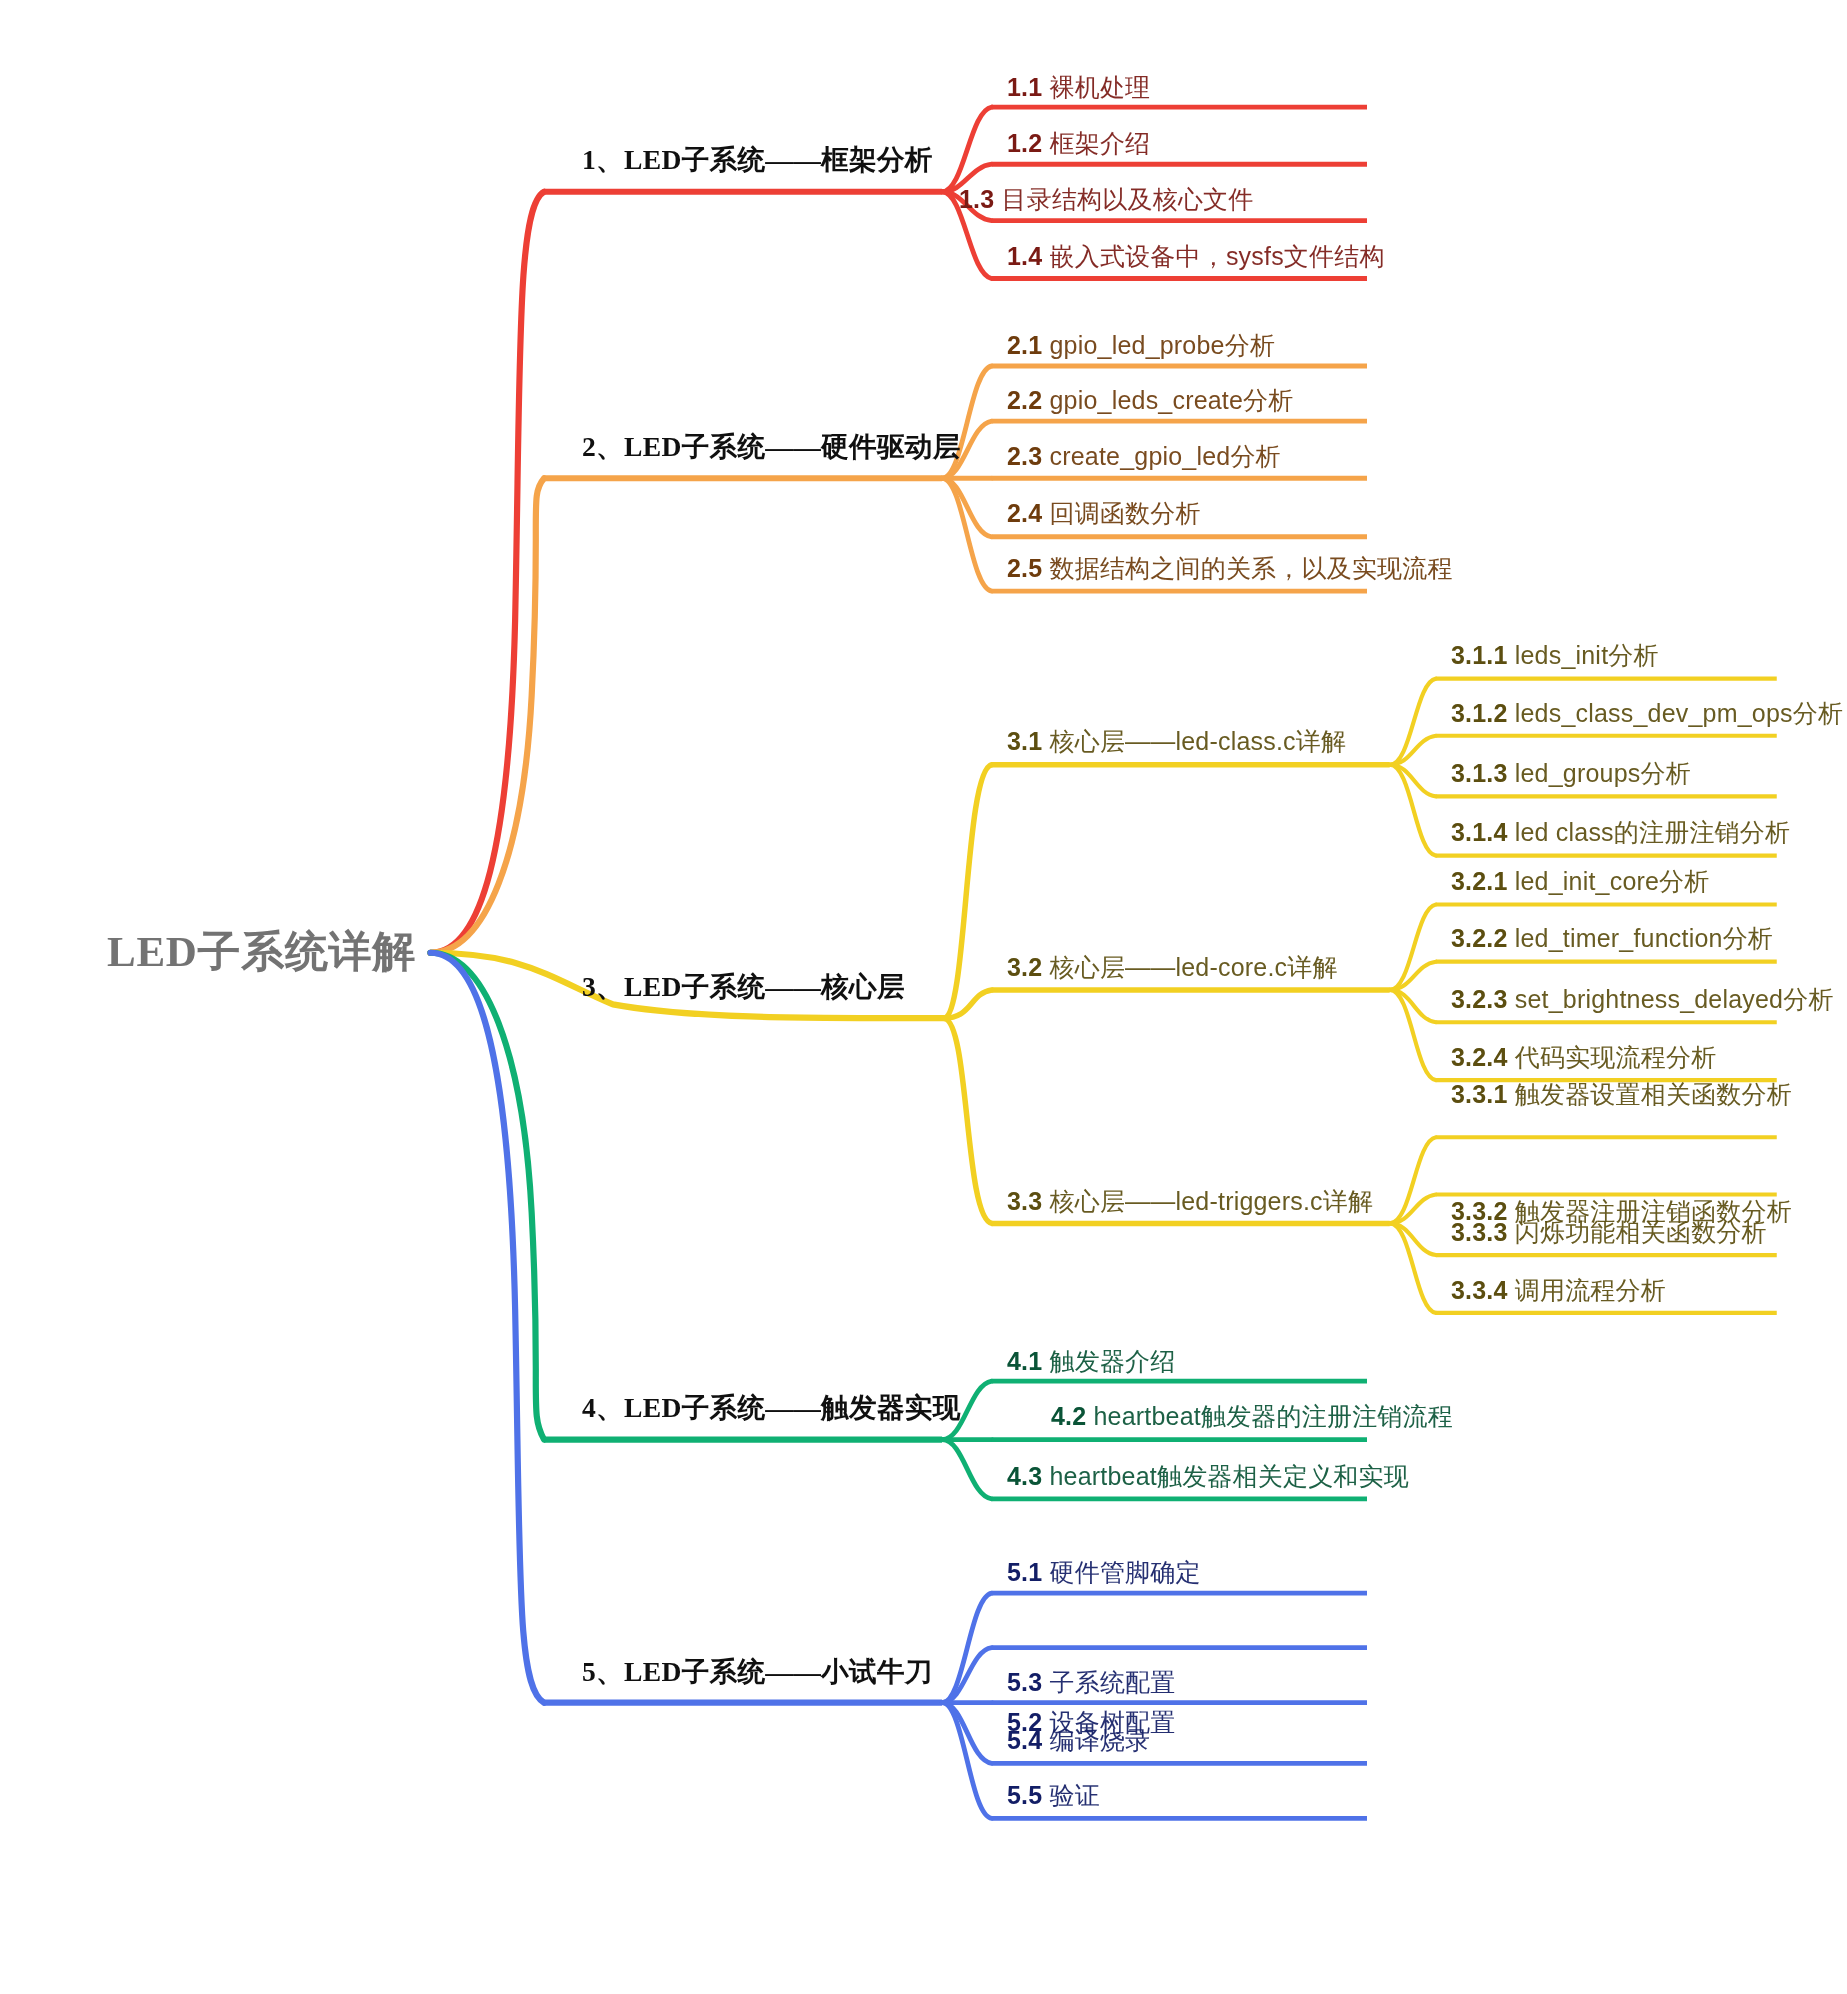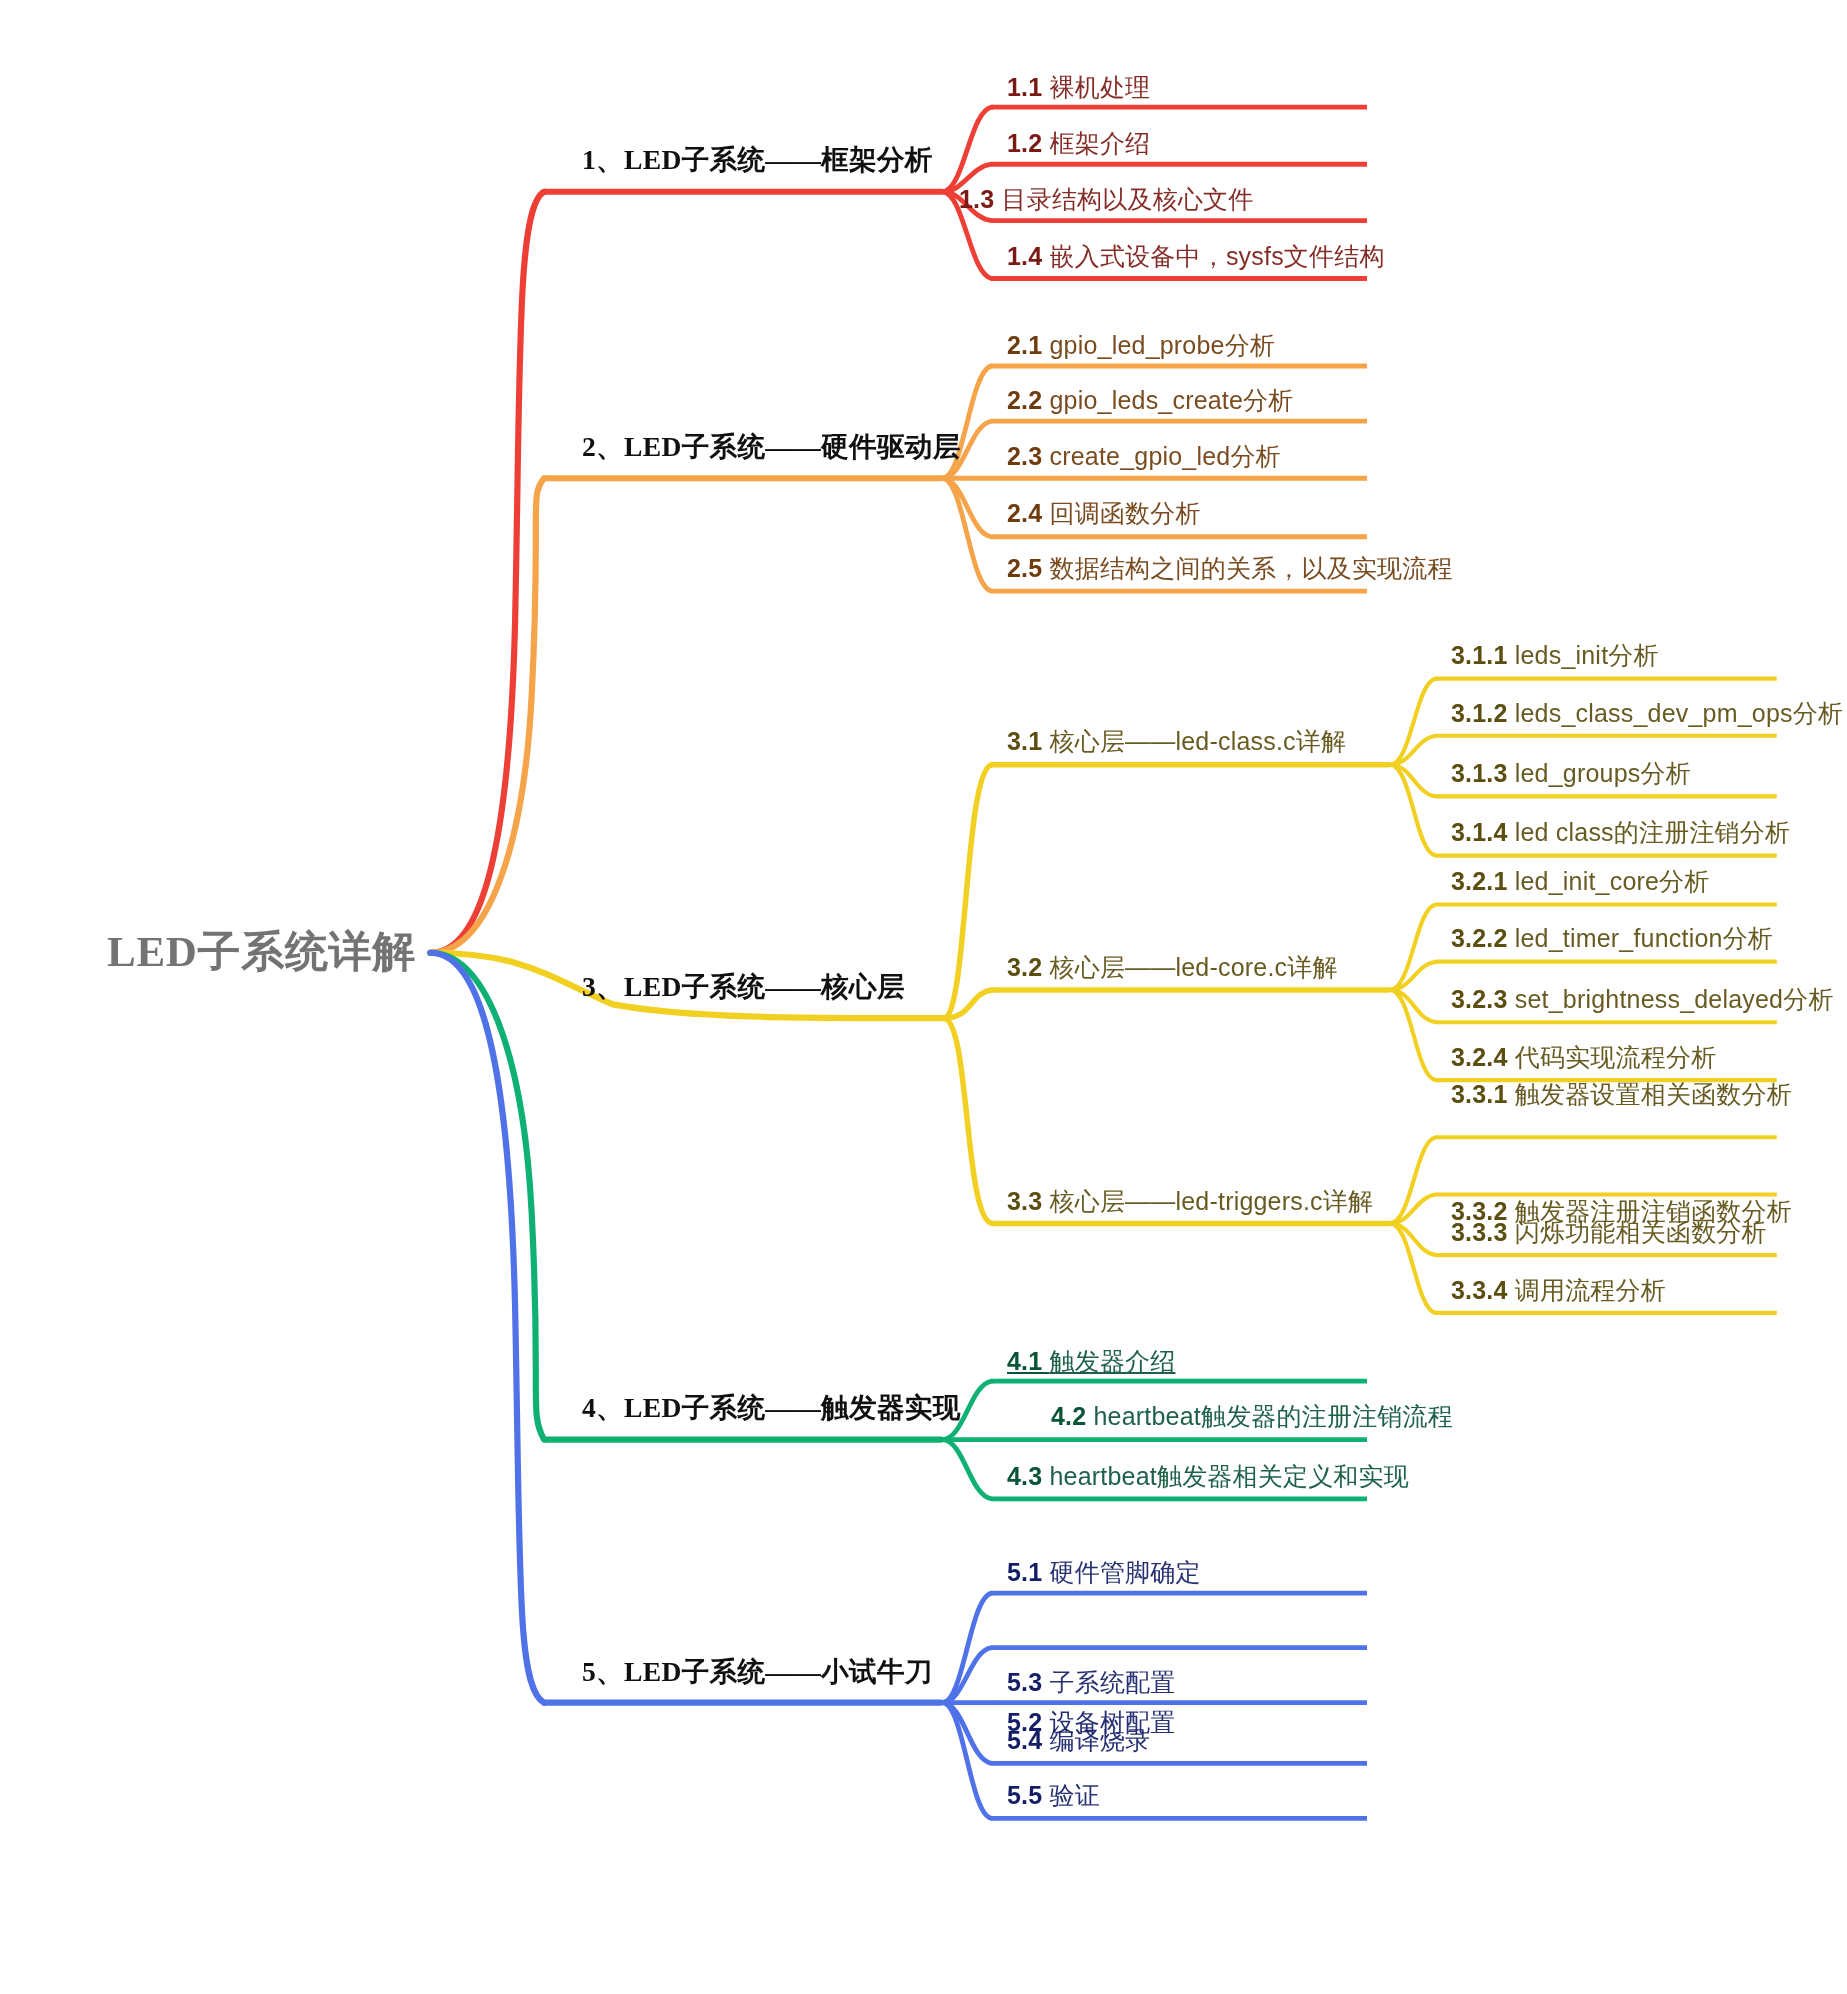--- a/index.html
+++ b/index.html
@@ -289,21 +289,21 @@
   </div>
   <div class="node leaf c-yellow" style="left:1451px; top:1216px;">
     <span class="num">3.3.3 </span>
     <span class="txt">闪烁功能相关函数分析</span>
   </div>
   <div class="node leaf c-yellow" style="left:1451px; top:1274px;">
     <span class="num">3.3.4 </span>
     <span class="txt">调用流程分析</span>
   </div>
 
-  <div class="node leaf c-green" style="left:1007px; top:1345px;text-decoration:underline;">
+  <div class="node leaf c-green" style="left:1007px; top:1345px;">
     <span class="num">4.1 </span>
     <span class="txt">触发器介绍</span>
   </div>
   <div class="node leaf c-green" style="left:1007px; top:1400px;margin-left:44px;">
     <span class="num">4.2 </span>
     <span class="txt">heartbeat触发器的注册注销流程</span>
   </div>
   <div class="node leaf c-green" style="left:1007px; top:1460px;">
     <span class="num">4.3 </span>
     <span class="txt">heartbeat触发器相关定义和实现</span>

